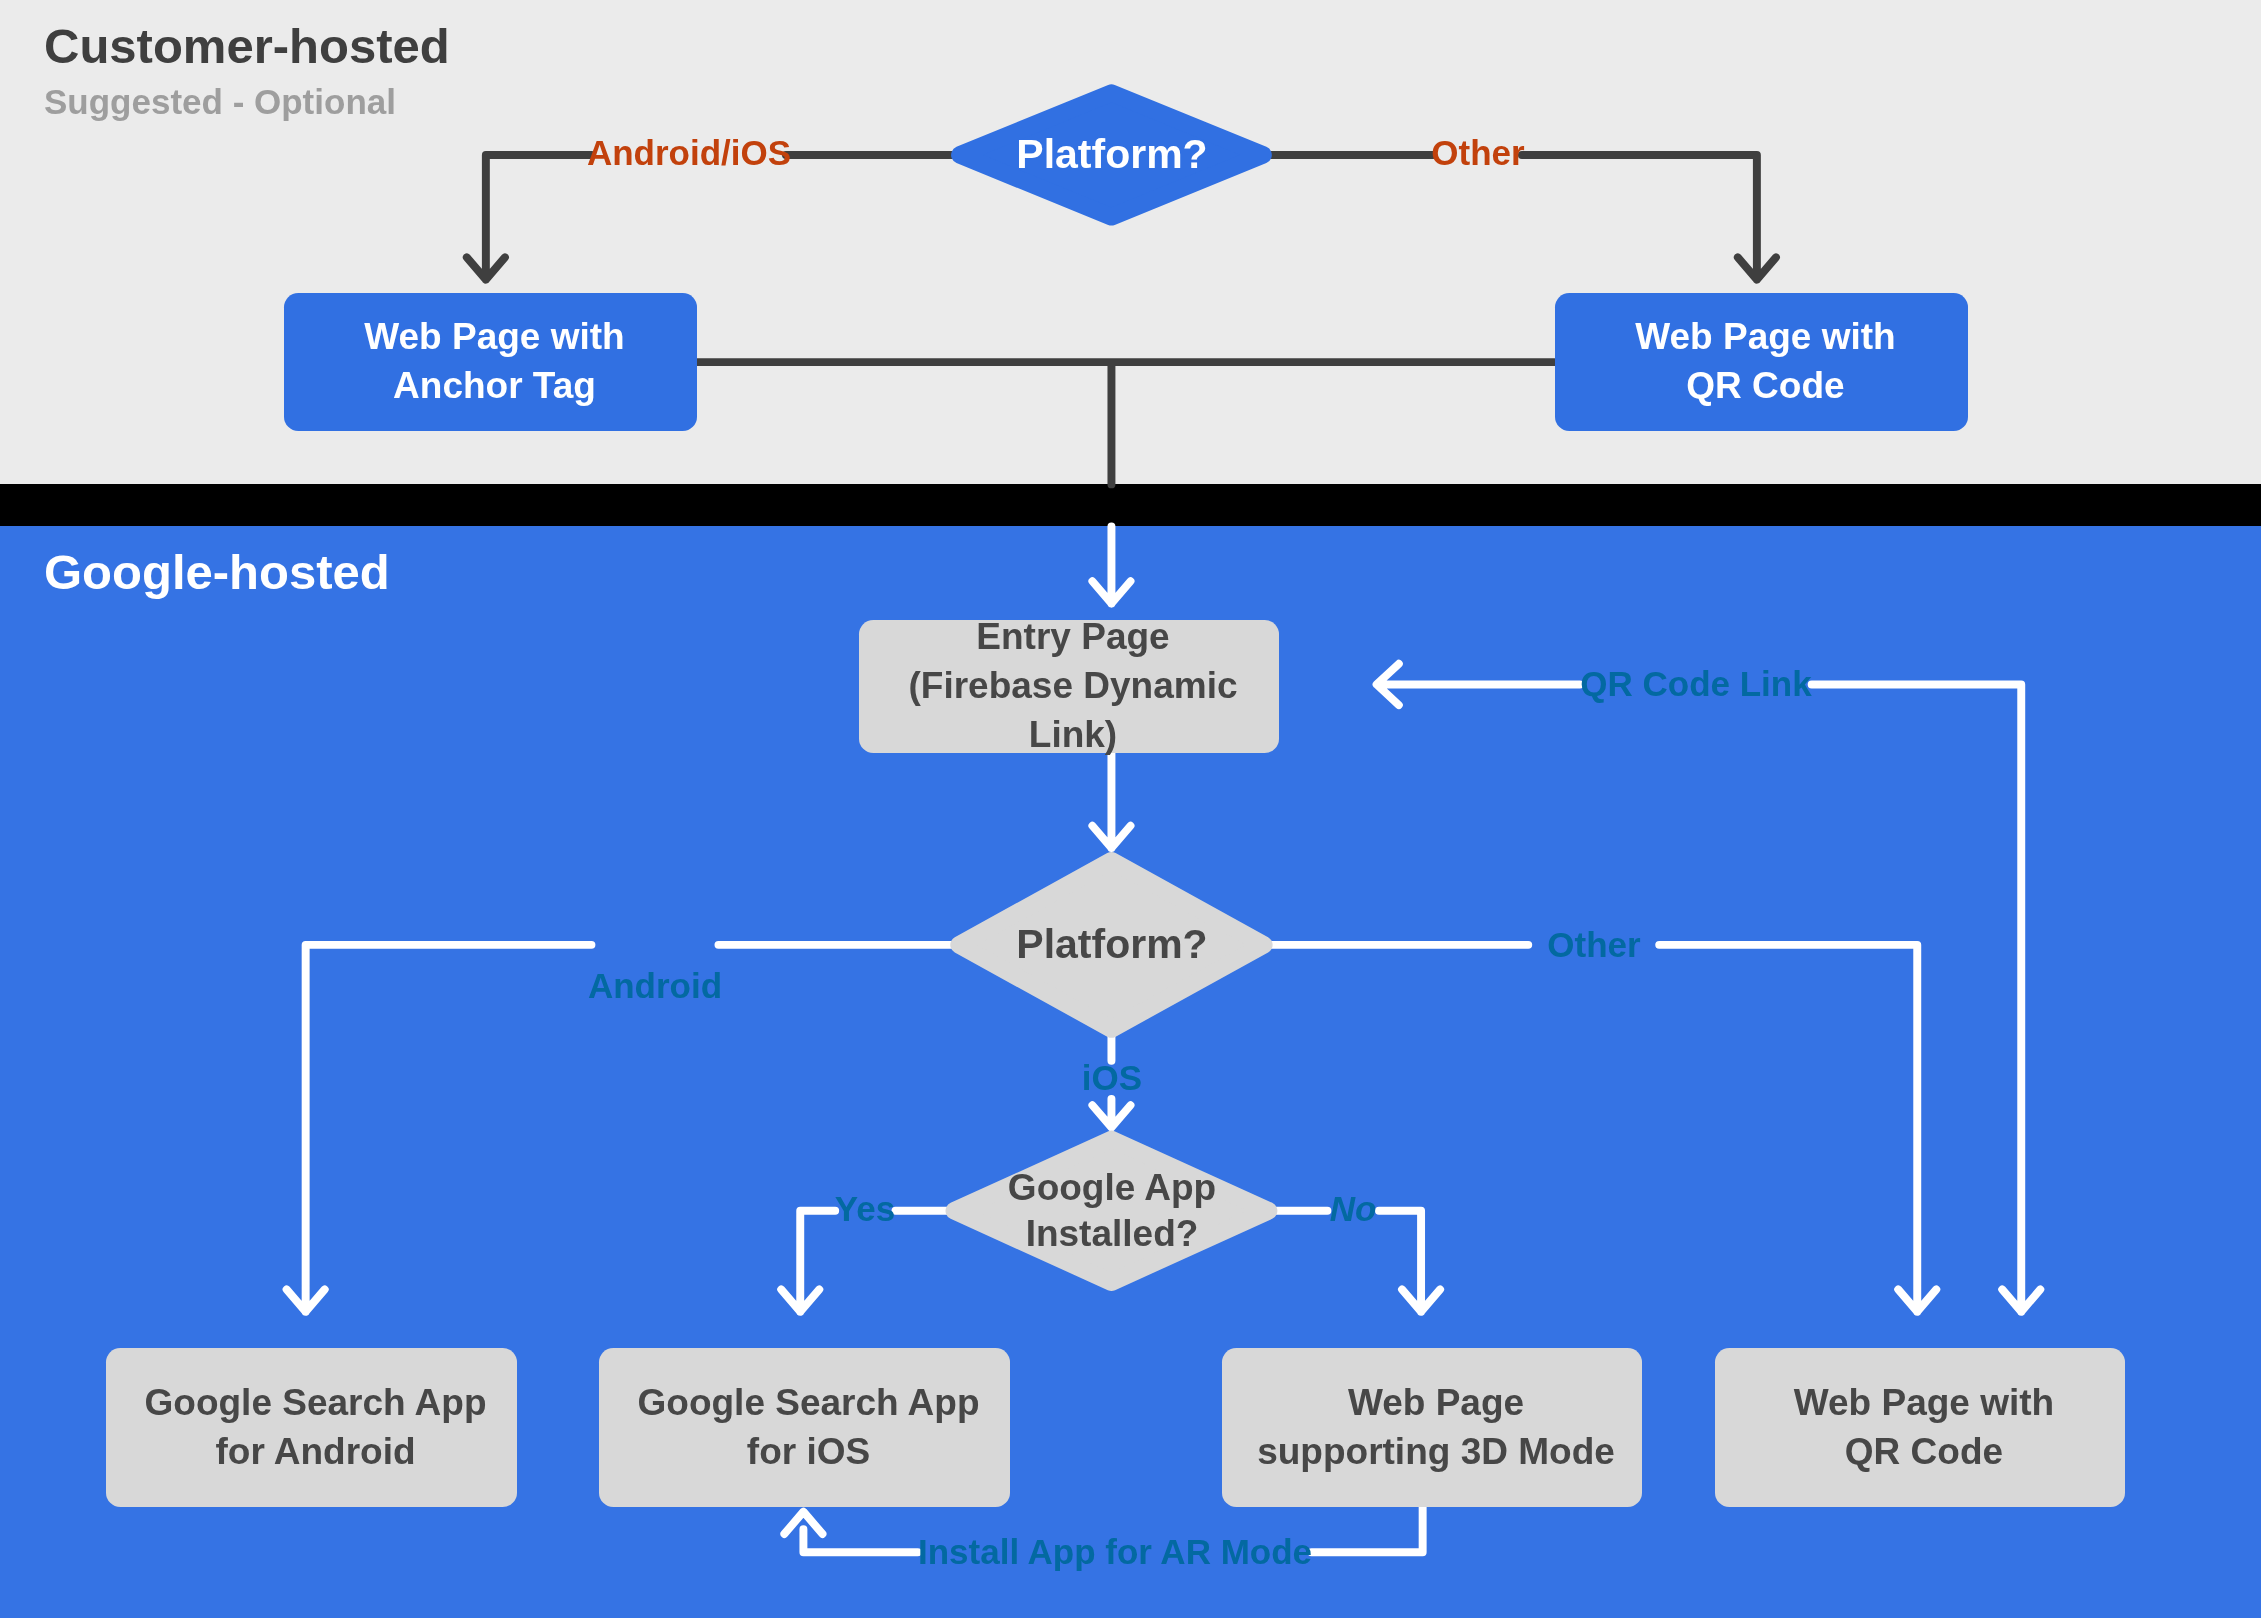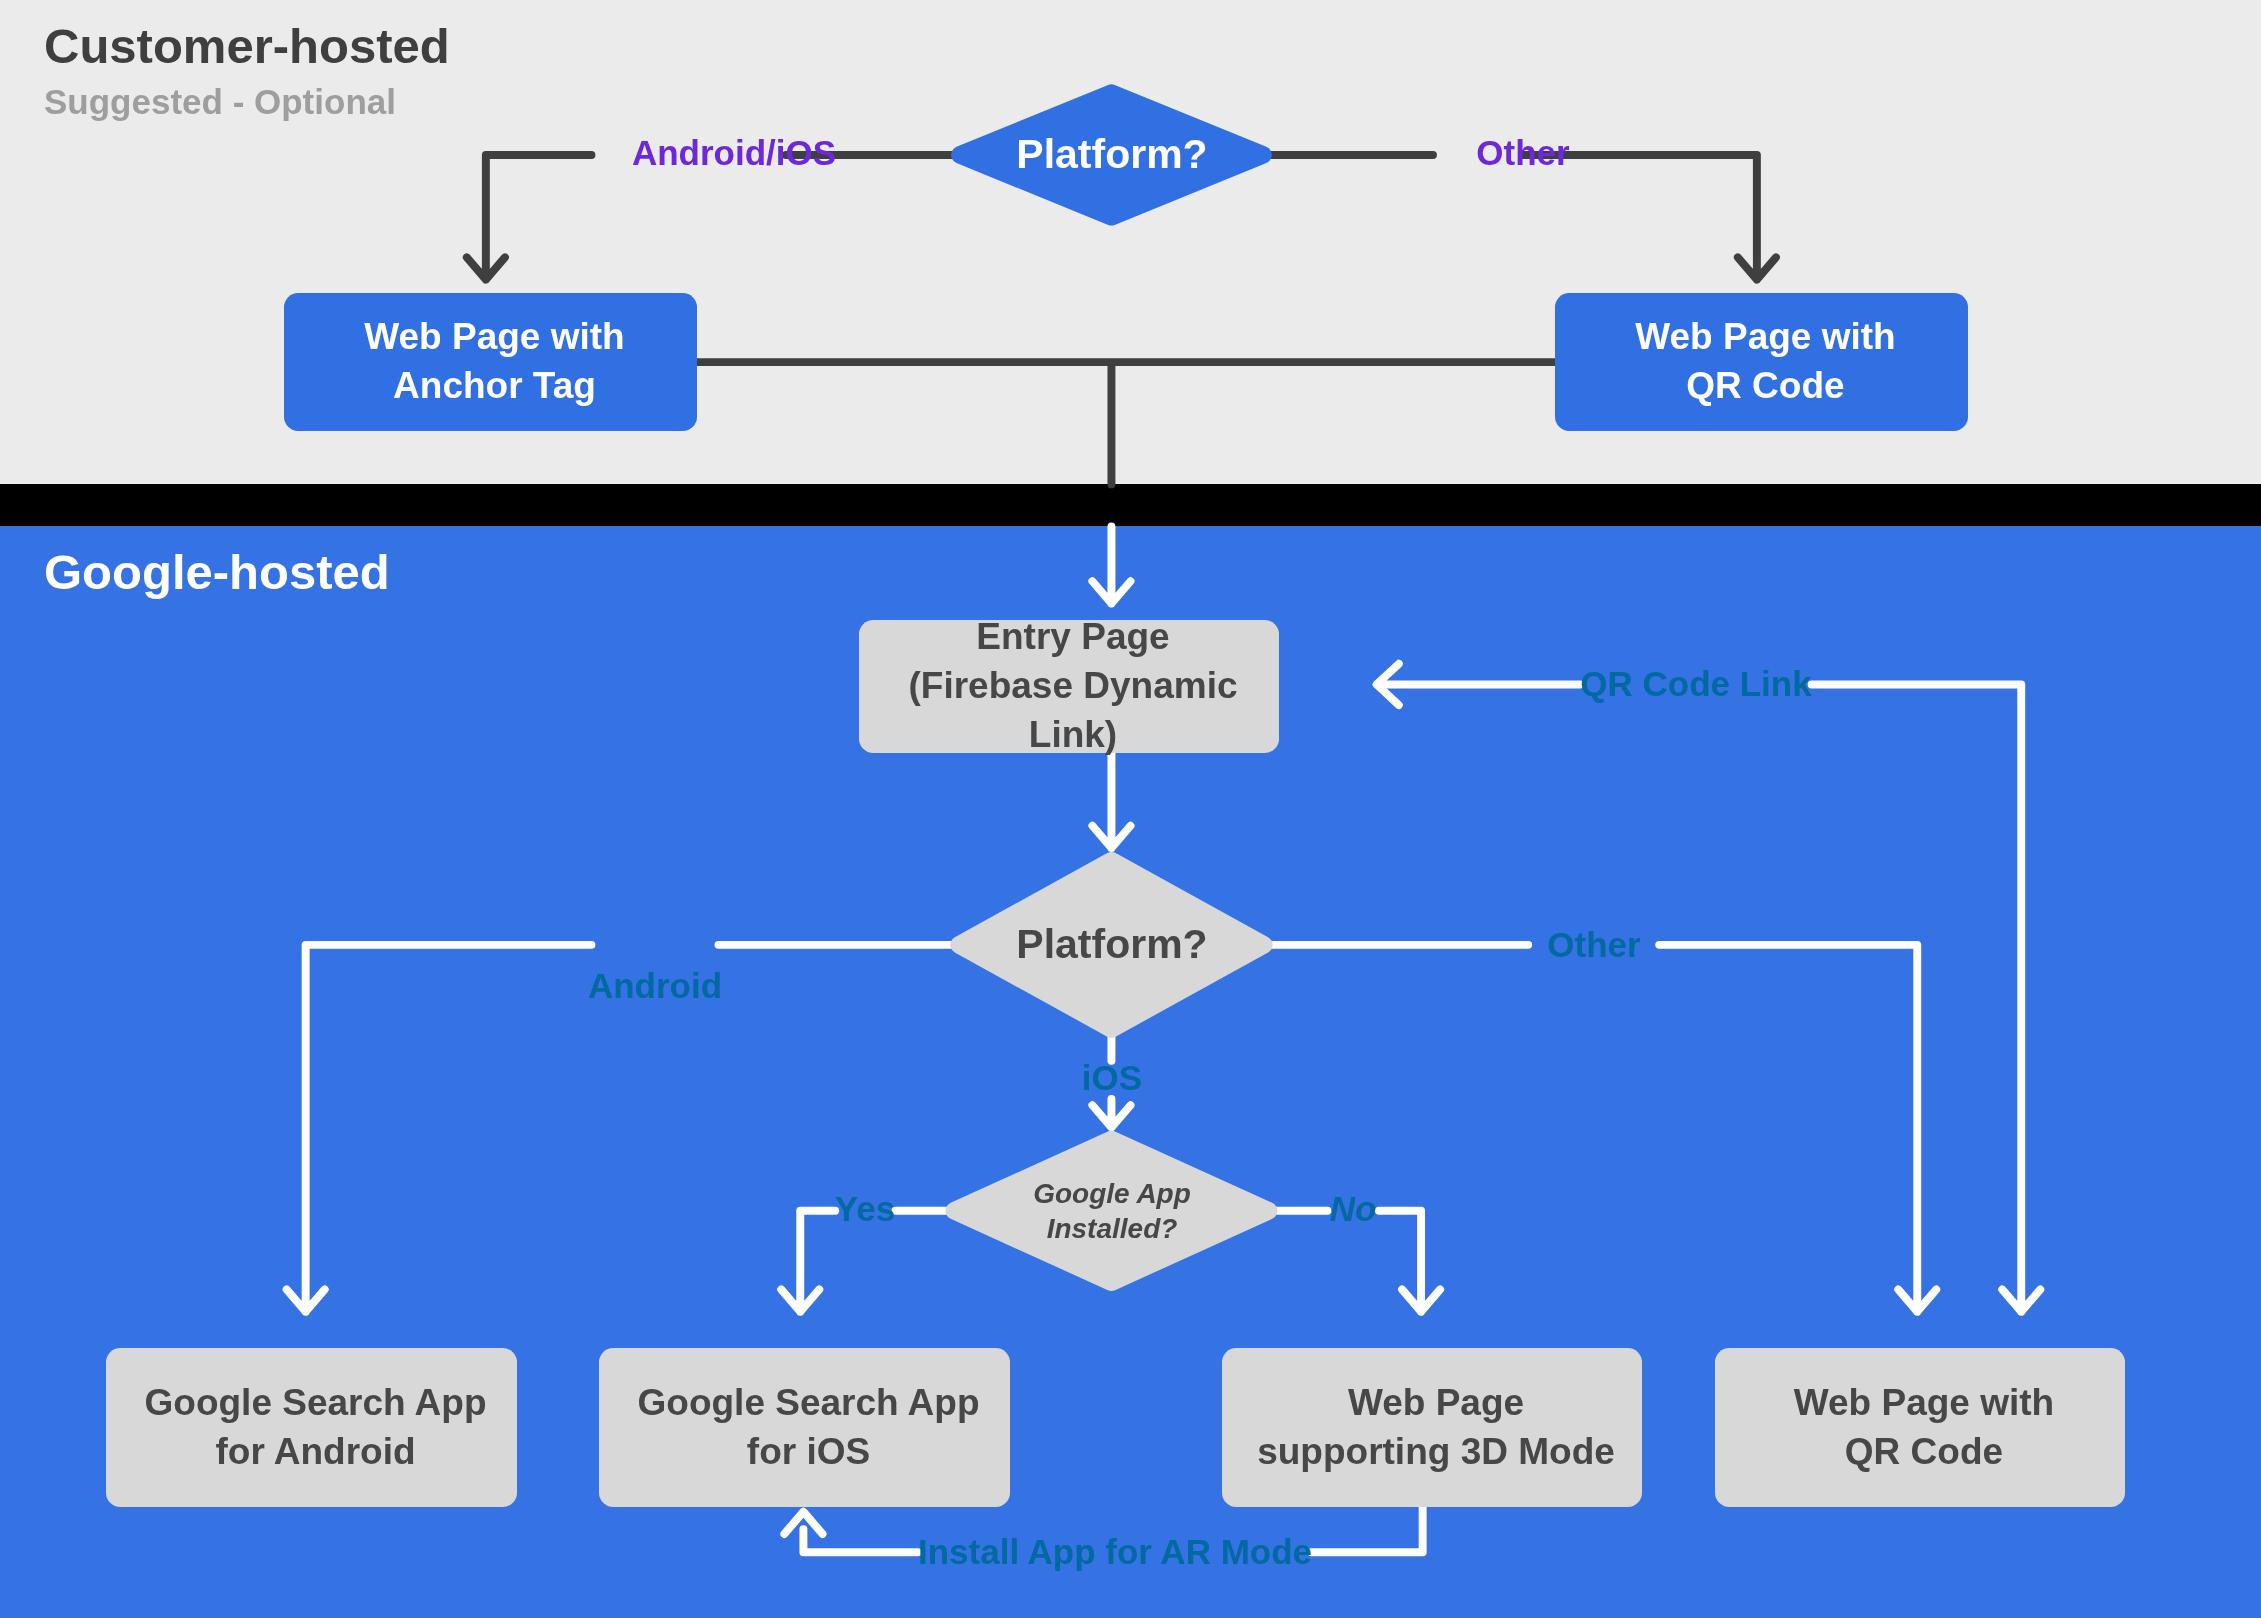--- a/index.html
+++ b/index.html
@@ -20,27 +20,27 @@
   }
   .node.blue{background:#3170e2;color:#ffffff;font-size:37px;}
   .node.gray{background:#d8d8d8;color:#474747;font-size:37px;}
 
   .diamond-text{
     position:absolute;z-index:3;transform:translate(-50%,-50%);
     font-weight:700;text-align:center;white-space:pre-line;line-height:1.25;
   }
   .diamond-text.on-blue{color:#ffffff;font-size:41px;}
   .diamond-text.on-gray{color:#474747;font-size:41px;}
-  .diamond-text.small{font-size:28px;font-style:italic;}
+  .diamond-text.small{font-size:37px;}
 
   .line-label{
     position:absolute;z-index:3;transform:translate(-50%,-50%);
     font-weight:700;font-size:35px;white-space:nowrap;
   }
-  .line-label.dark{color:#6d28d9;margin-left:45px;}
+  .line-label.dark{color:#c2410c;}
   .line-label.white{color:#0369a1;}
 
   .section-title{position:absolute;z-index:3;left:44px;}
   .section-title .t{font-weight:700;font-size:49px;color:#3f3f3f;line-height:1.1;}
   .section-title .s{font-weight:700;font-size:35px;color:#9e9e9e;margin-top:8px;}
   .section-title.google-title .t{color:#ffffff;}
 </style>
 </head>
 <body>
 

